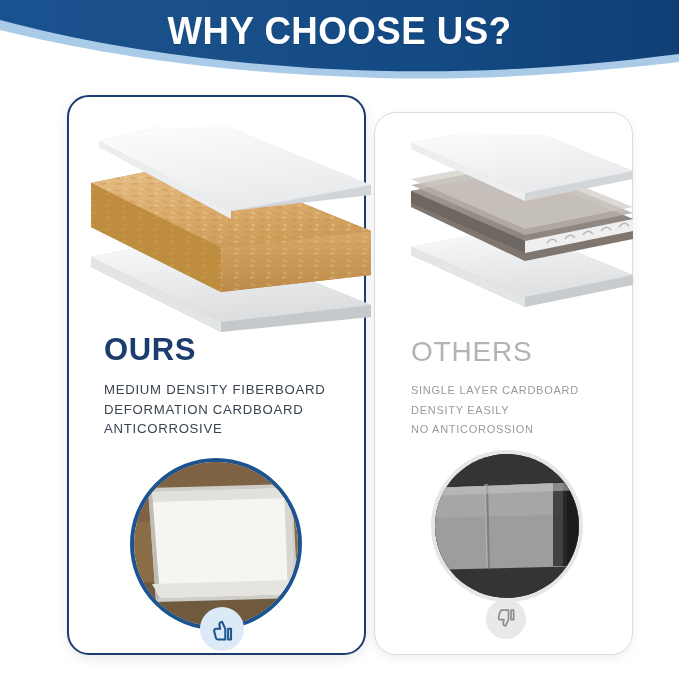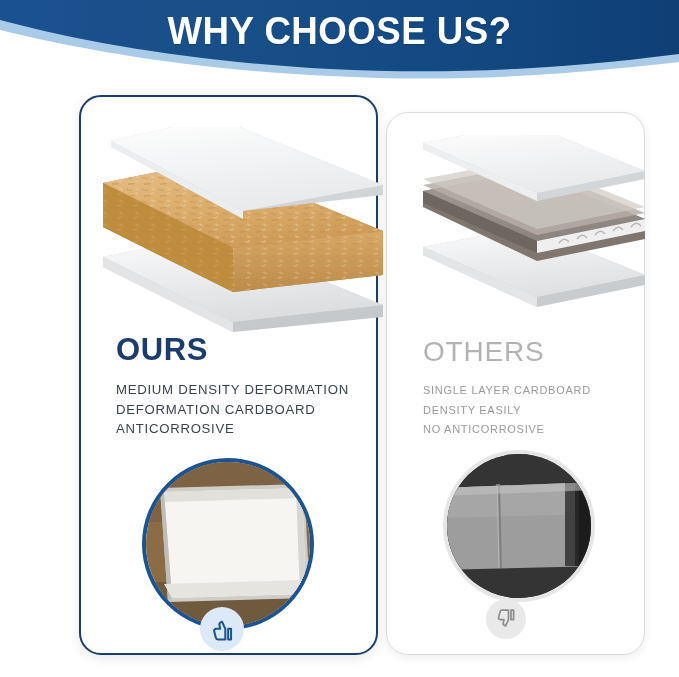--- a/index.html
+++ b/index.html
@@ -22,21 +22,21 @@
     font-weight: bold;
     letter-spacing: 0.5px;
     line-height: 44px;
     font-family: "Liberation Sans", sans-serif;
     transform: scaleX(0.94);
     text-shadow: 0 1px 1px rgba(0,0,0,0.18);
     white-space: nowrap;
   }
 
   
-  .panel { position: absolute; background: #ffffff; margin-left: 12px; }
+  .panel { position: absolute; background: #ffffff; }
 
   .panel-others {
     left: 374px; top: 112px; width: 259px; height: 543px;
     border: 1px solid #dcdcdc;
     border-radius: 22px;
     box-shadow: 0 3px 10px rgba(0,0,0,0.07);
     z-index: 1;
   }
   .panel-ours {
     left: 67px; top: 95px; width: 299px; height: 560px;
@@ -172,21 +172,21 @@
         <path d="M14,8 L118,-12 L236,36 L128,58 Z" fill="url(#oTop)"></path>
         <path d="M14,8 L128,58 L128,66 L14,14 Z" fill="#eceef0"></path>
       </g>
     </svg>
 
     <div class="head-others">OTHERS</div>
 
     <div class="lines-others">
       <div>SINGLE LAYER CARDBOARD</div>
       <div>DENSITY EASILY</div>
-      <div>NO ANTICORROSIVE</div>
+      <div>NO ANTICOROSSION</div>
     </div>
 
     <div class="photo photo-others">
       <svg class="photo-inner" viewBox="0 0 144 144" preserveAspectRatio="none">
         <rect x="0" y="0" width="144" height="144" fill="#3d3d3d"></rect>
         <rect x="0" y="0" width="144" height="144" fill="#343434"></rect>
         <path d="M-6,34 L150,28 L150,112 L-6,116 Z" fill="#9d9d9d"></path>
         <path d="M-6,34 L150,28 L150,60 L-6,64 Z" fill="#a6a6a6"></path>
         <path d="M128,28 L150,28 L150,112 L128,112 Z" fill="#1c1c1c"></path>
         <path d="M118,28 L132,28 L132,112 L118,112 Z" fill="#2b2b2b" opacity="0.8"></path>
@@ -251,21 +251,21 @@
       <g>
         <path d="M18,14 L122,-10 L290,58 L290,68 L150,84 L18,20 Z" fill="#d2d5d7"></path>
         <path d="M18,14 L122,-10 L290,58 L150,84 Z" fill="url(#uTop)"></path>
         <path d="M18,14 L150,84 L150,92 L18,20 Z" fill="#ebedef"></path>
       </g>
     </svg>
 
     <div class="head-ours">OURS</div>
 
     <div class="lines-ours">
-      <div>MEDIUM DENSITY DEFORMATION</div>
+      <div>MEDIUM DENSITY FIBERBOARD</div>
       <div>DEFORMATION CARDBOARD</div>
       <div>ANTICORROSIVE</div>
     </div>
 
     <div class="photo photo-ours">
       <svg class="photo-inner" viewBox="0 0 164 164" preserveAspectRatio="none">
         <rect x="0" y="0" width="164" height="164" fill="#8a6c47"></rect>
         <rect x="0" y="0" width="164" height="60" fill="#7d6344"></rect>
         <rect x="0" y="120" width="164" height="44" fill="#6f5a3e"></rect>
         <path d="M14,26 L158,22 L164,136 L22,140 Z" fill="#cfcdc7"></path>

